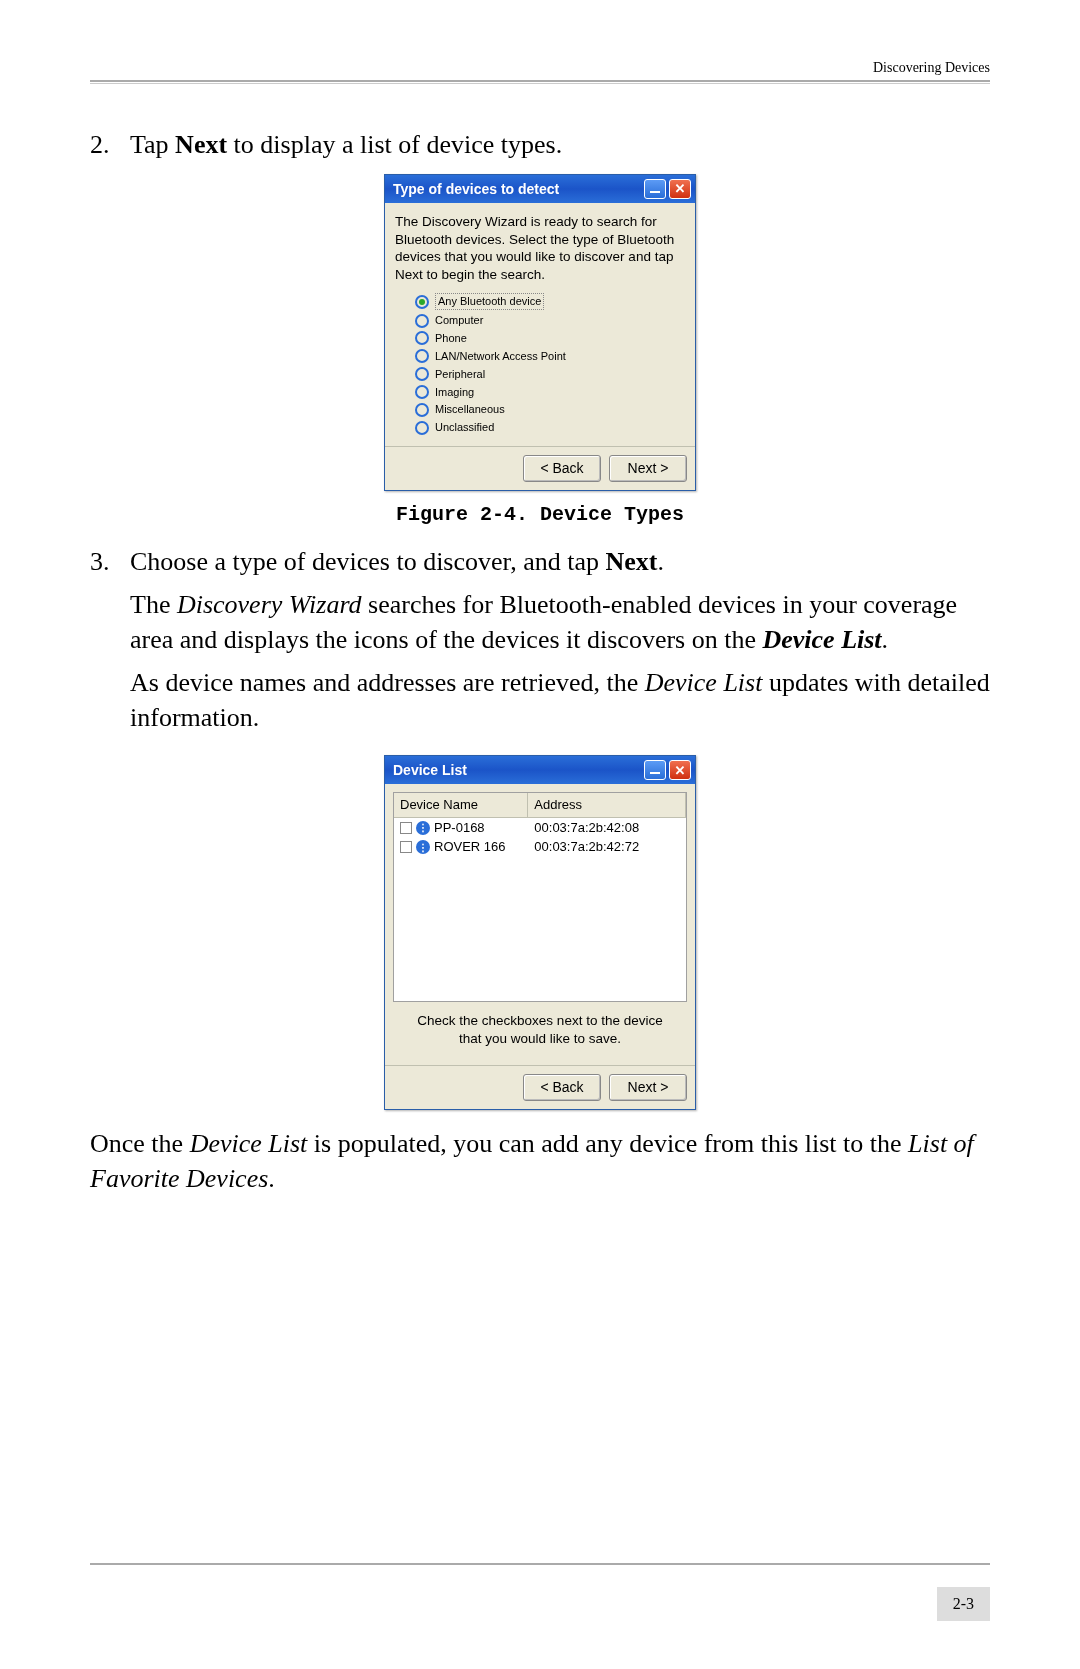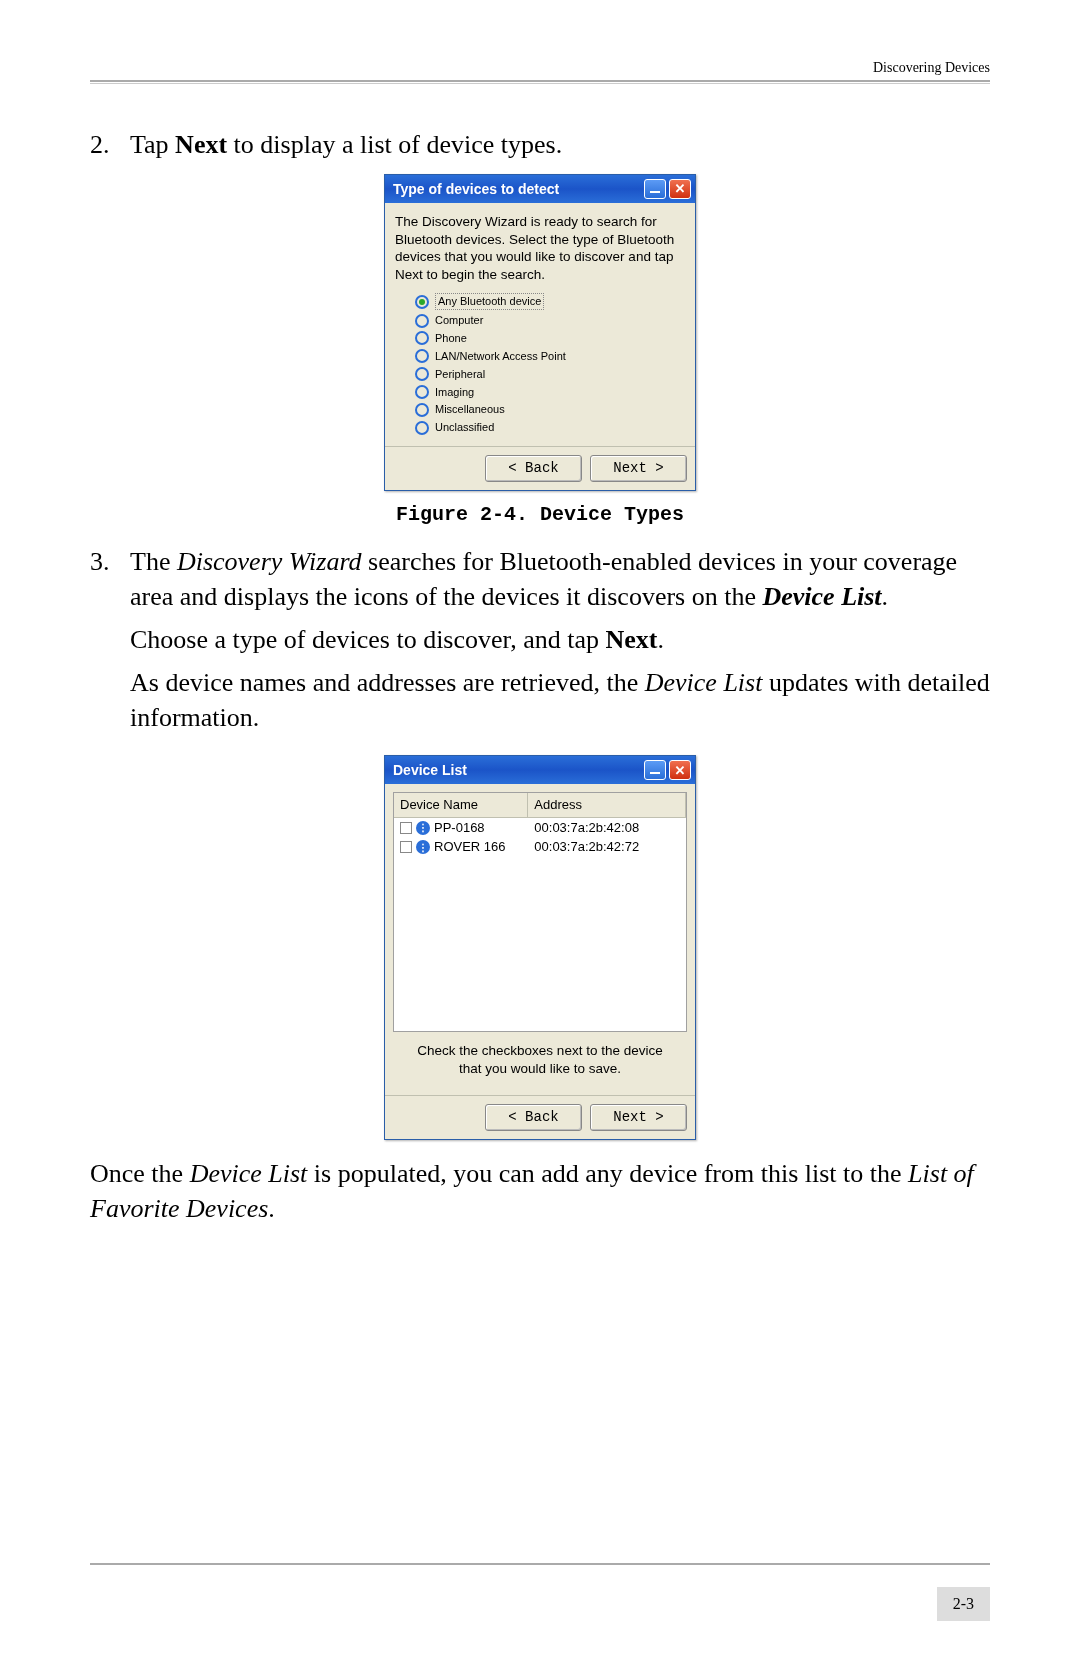--- a/index.html
+++ b/index.html
@@ -123,36 +123,36 @@
     padding: 0 2px;
   }
   .button-row {
     border-top: 1px solid #c0c0b0;
     padding: 8px;
     display: flex;
     justify-content: flex-end;
     gap: 8px;
   }
   .win-btn {
-    font-family: Liberation Mono, monospace;
+    font-family: Liberation Sans, sans-serif;
     font-size: 14px;
     padding: 3px 0;
-    width: 97px;
+    width: 78px;
     text-align: center;
     background: #ece9d8;
     border: 1px solid #888;
     border-radius: 3px;
     box-shadow: inset 1px 1px 0 #fff, inset -1px -1px 0 #bbb;
   }
   
   .dev-table {
     border: 1px solid #a0a0a0;
     width: 100%;
     background: #fff;
-    height: 240px;
+    height: 210px;
   }
   .dev-header {
     display: flex;
     background: #ece9d8;
     border-bottom: 1px solid #c0c0b0;
     font-size: 13px;
   }
   .dev-header .col {
     padding: 3px 6px;
     border-right: 1px solid #c0c0b0;
@@ -286,24 +286,24 @@
           <div class="win-btn">Next &gt;</div>
         </div>
       </div>
       <div class="caption">Figure 2-4. Device Types</div>
     </div>
 
     <div class="numbered">
       <div class="num">3.</div>
       <div class="content">
         <div class="para">
+          <span>Choose a type of devices to discover, and tap </span><b>Next</b><span>.</span>
+        </div>
+        <div class="para">
           <span>The </span><i>Discovery Wizard</i><span> searches for Bluetooth-enabled devices in your coverage area and displays the icons of the devices it discovers on the </span><b><i>Device List</i></b><span>.</span>
-        </div>
-        <div class="para">
-          <span>Choose a type of devices to discover, and tap </span><b>Next</b><span>.</span>
         </div>
         <div class="para">
           <span>As device names and addresses are retrieved, the </span><i>Device List</i><span> updates with detailed information.</span>
         </div>
       </div>
     </div>
 
     <div class="figure-wrap">
       <div class="win-dialog">
         <div class="titlebar">

